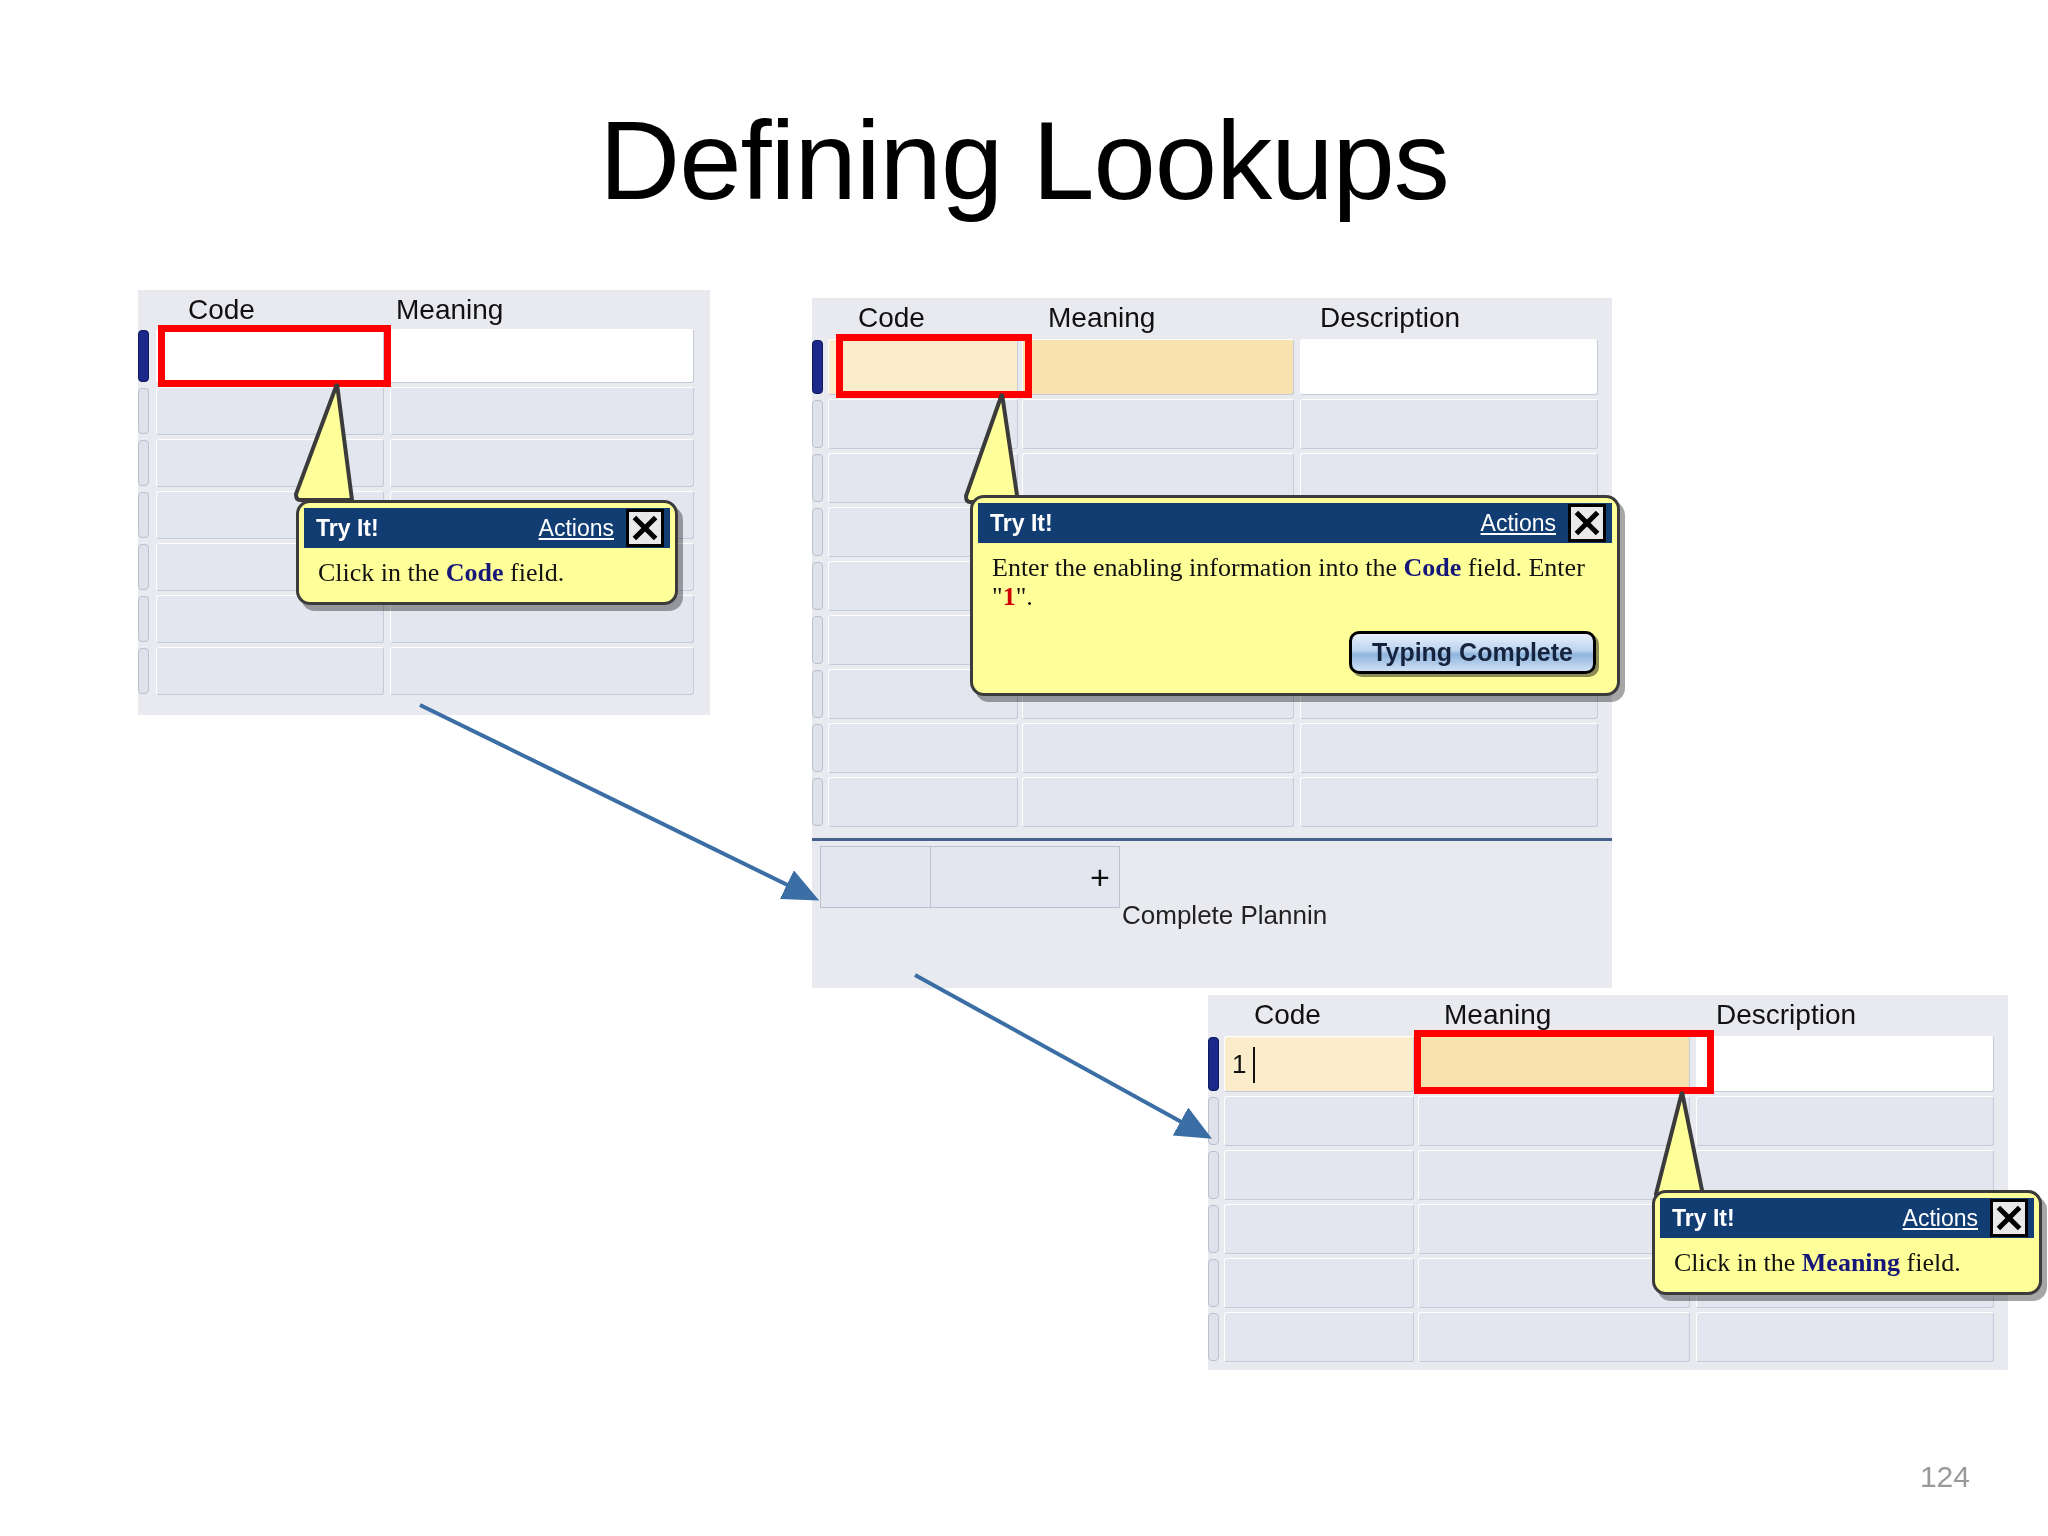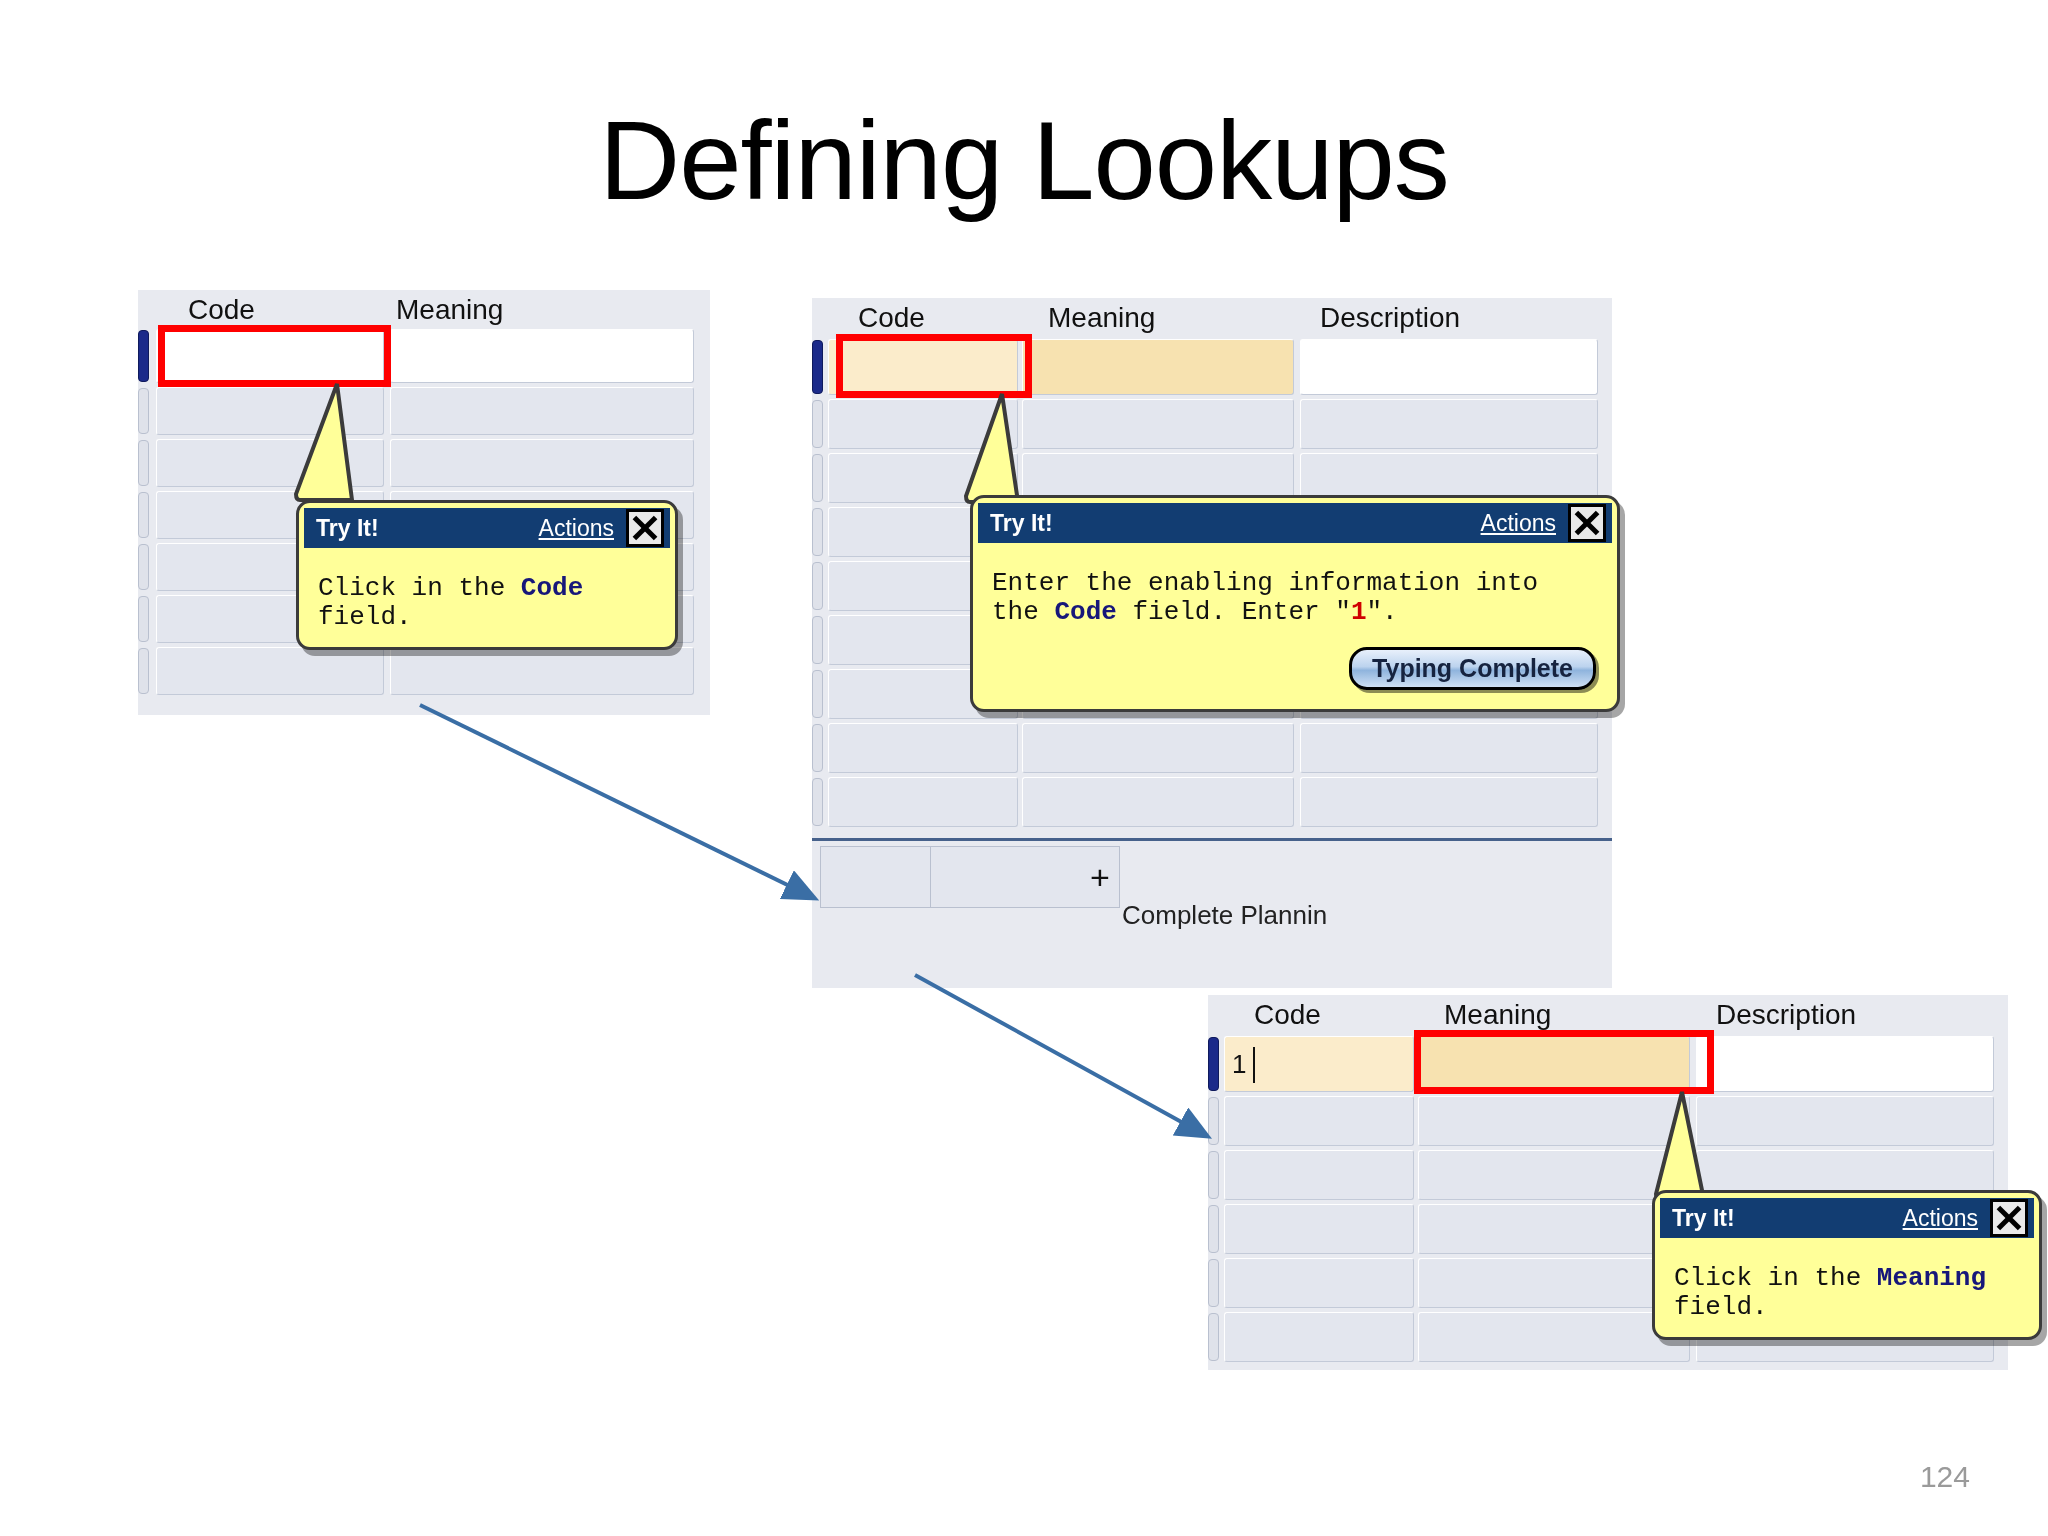--- a/index.html
+++ b/index.html
@@ -183,22 +183,22 @@
     top: 50%;
     width: 30px;
     height: 5px;
     background: #000;
     transform-origin: center;
   }
   .balloon-close::before { transform: translate(-50%,-50%) rotate(45deg); }
   .balloon-close::after  { transform: translate(-50%,-50%) rotate(-45deg); }
 
   .balloon-body {
-    padding: 26px 14px 10px 14px;
-    font-family: Liberation Mono, monospace;
+    padding: 10px 14px 10px 14px;
+    font-family: Liberation Serif, serif;
     font-size: 26px;
     line-height: 1.12;
     color: #111111;
   }
   .balloon-body b { font-weight: bold; color: #17177a; }
   .balloon-body .red { color: #d00000; font-weight: bold; }
   .balloon-body p { margin: 0; }
   .balloon-body p + p { margin-top: 26px; }
 
   
@@ -209,21 +209,21 @@
   }
 
   .typing-btn-wrap {
     display: flex;
     justify-content: flex-end;
     padding: 10px 16px 14px 14px;
   }
   .typing-btn {
     background: linear-gradient(to bottom, #e8f0fb 0%, #bcd3ee 45%, #8fb4dd 55%, #cfe0f4 100%);
     border: 3px solid #000000;
-    border-radius: 18px;
+    border-radius: 10px;
     padding: 4px 20px;
     font-family: "Liberation Sans", sans-serif;
     font-weight: bold;
     font-size: 25px;
     color: #16233f;
     box-shadow: 3px 3px 0 rgba(0,0,0,0.45);
     white-space: nowrap;
   }
 
   

